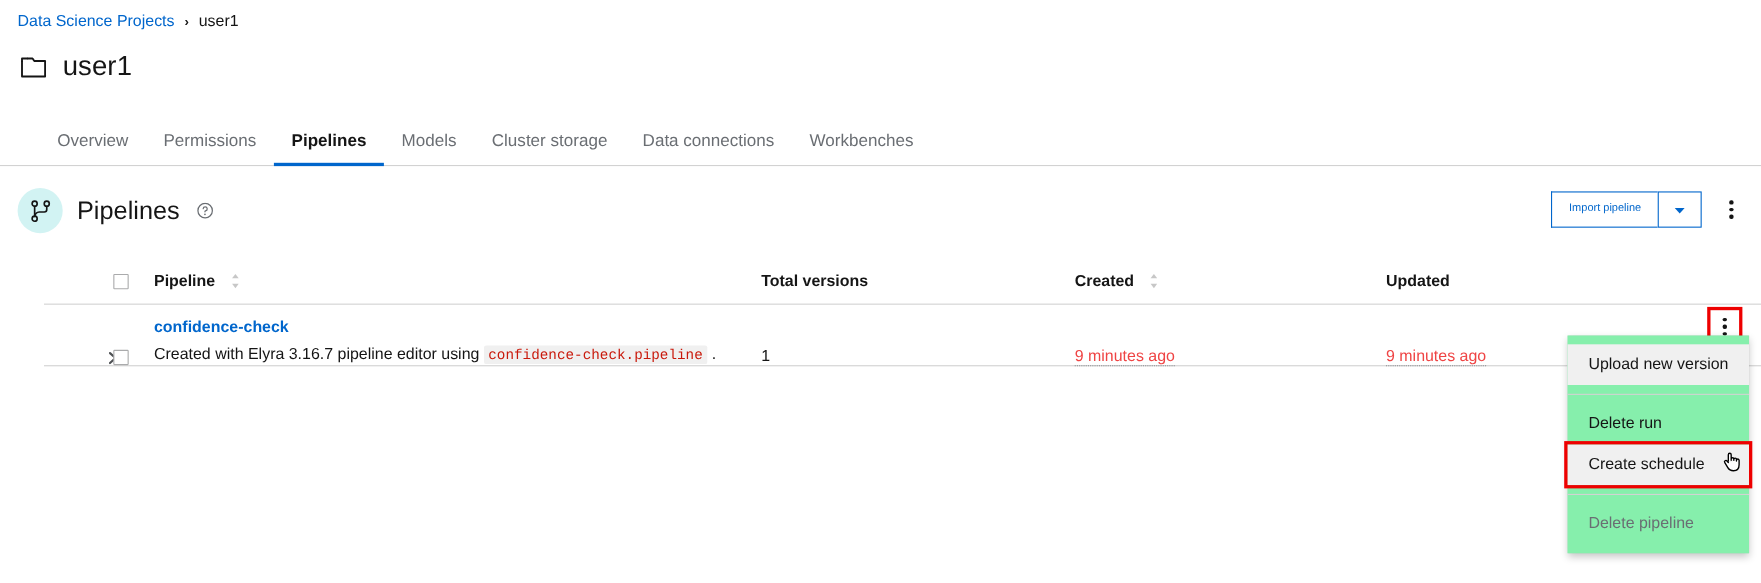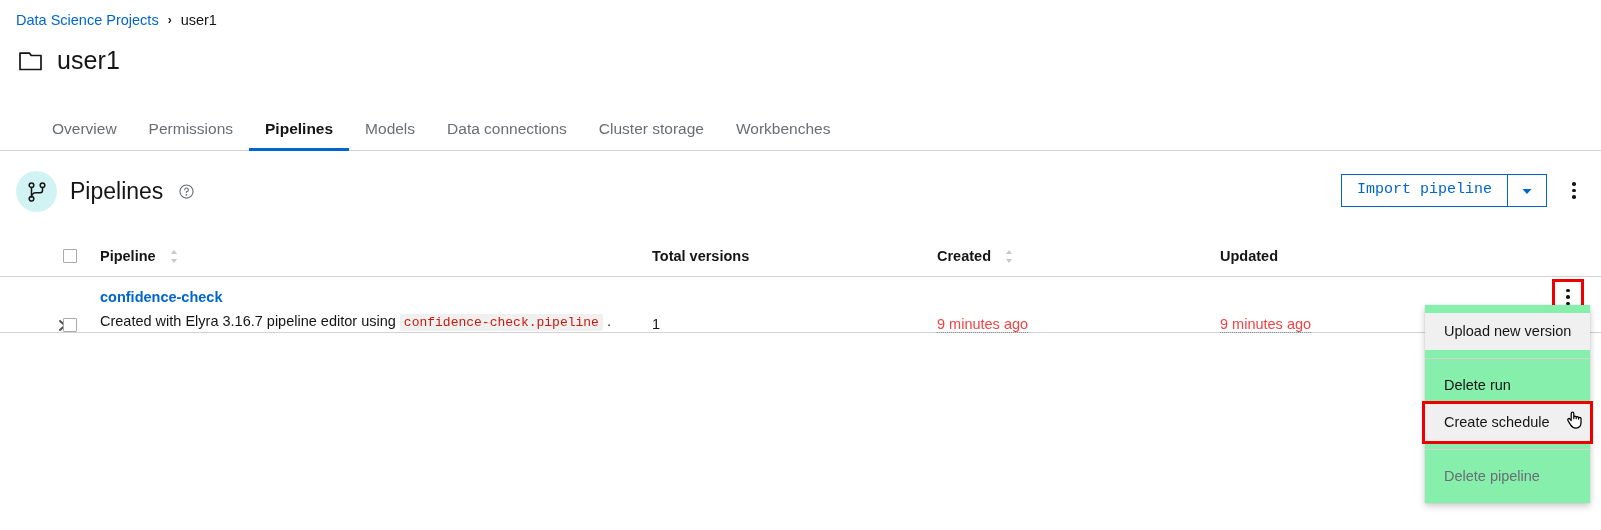--- a/index.html
+++ b/index.html
@@ -66,39 +66,39 @@
   .heading-text { font-size: 23px; font-weight: 400; color: #151515; }
   .help-icon { width: 15px; height: 15px; display:block; margin-left: 3px; cursor: pointer; }
 
   .toolbar-right {
     position: absolute; right: 14px; top: 22px;
     display: flex; align-items: center; gap: 14px;
   }
   .btn-group { display: flex; }
   .btn-import {
     border: 1px solid #0066cc; background: #fff; color: #0066cc;
-    font-family: Liberation Mono, monospace;
-    font-size: 15px; padding: 6px 15px 7px 15px;
+    font-family: Liberation Sans, sans-serif;
+    font-size: 10px; padding: 6px 15px 7px 15px;
     border-right: none; cursor: pointer; line-height: 18px;
   }
   .btn-caret {
     border: 1px solid #0066cc; background: #fff;
     width: 40px; cursor: pointer;
     display: flex; align-items: center; justify-content: center;
   }
   .caret-svg { width: 12px; height: 12px; display:block; }
   .kebab-btn {
     width: 26px; height: 32px; background: transparent; border: none;
     display: flex; flex-direction: column; align-items: center; justify-content: center;
     gap: 3px; cursor: pointer; padding: 0;
   }
   .kebab-dot { width: 3.5px; height: 3.5px; border-radius: 50%; background: #151515; }
 
   
-  .table { position: absolute; left: 0; top: 236px; width: 1601px; }
+  .table { position: absolute; left: 0; top: 236px; width: 1601px; padding-left: 40px; }
   .thead {
     display: flex; align-items: center; height: 41px;
     border-bottom: 1px solid #d2d2d2;
     font-size: 14.5px; font-weight: 700; color: #151515;
   }
   .trow {
     display: flex; align-items: flex-end; min-height: 56px;
     border-bottom: 1px solid #d2d2d2;
     padding-top: 11px;
     font-size: 14.5px;
@@ -186,22 +186,22 @@
       </svg>
     </span>
     <span class="page-title">user1</span>
   </div>
 
   <div class="tabs">
     <div class="tab">Overview</div>
     <div class="tab">Permissions</div>
     <div class="tab active">Pipelines</div>
     <div class="tab">Models</div>
+    <div class="tab">Cluster storage</div>
     <div class="tab">Data connections</div>
-    <div class="tab">Cluster storage</div>
     <div class="tab">Workbenches</div>
   </div>
 
   <div class="toolbar">
     <div class="pipelines-heading">
       <span class="branch-badge">
         <svg width="22" height="22" viewBox="0 0 22 22" fill="none" xmlns="http://www.w3.org/2000/svg">
           <circle cx="5.5" cy="4.2" r="2.3" stroke="#151515" stroke-width="1.5"></circle>
           <circle cx="5.5" cy="17.8" r="2.3" stroke="#151515" stroke-width="1.5"></circle>
           <circle cx="16.5" cy="4.2" r="2.3" stroke="#151515" stroke-width="1.5"></circle>

